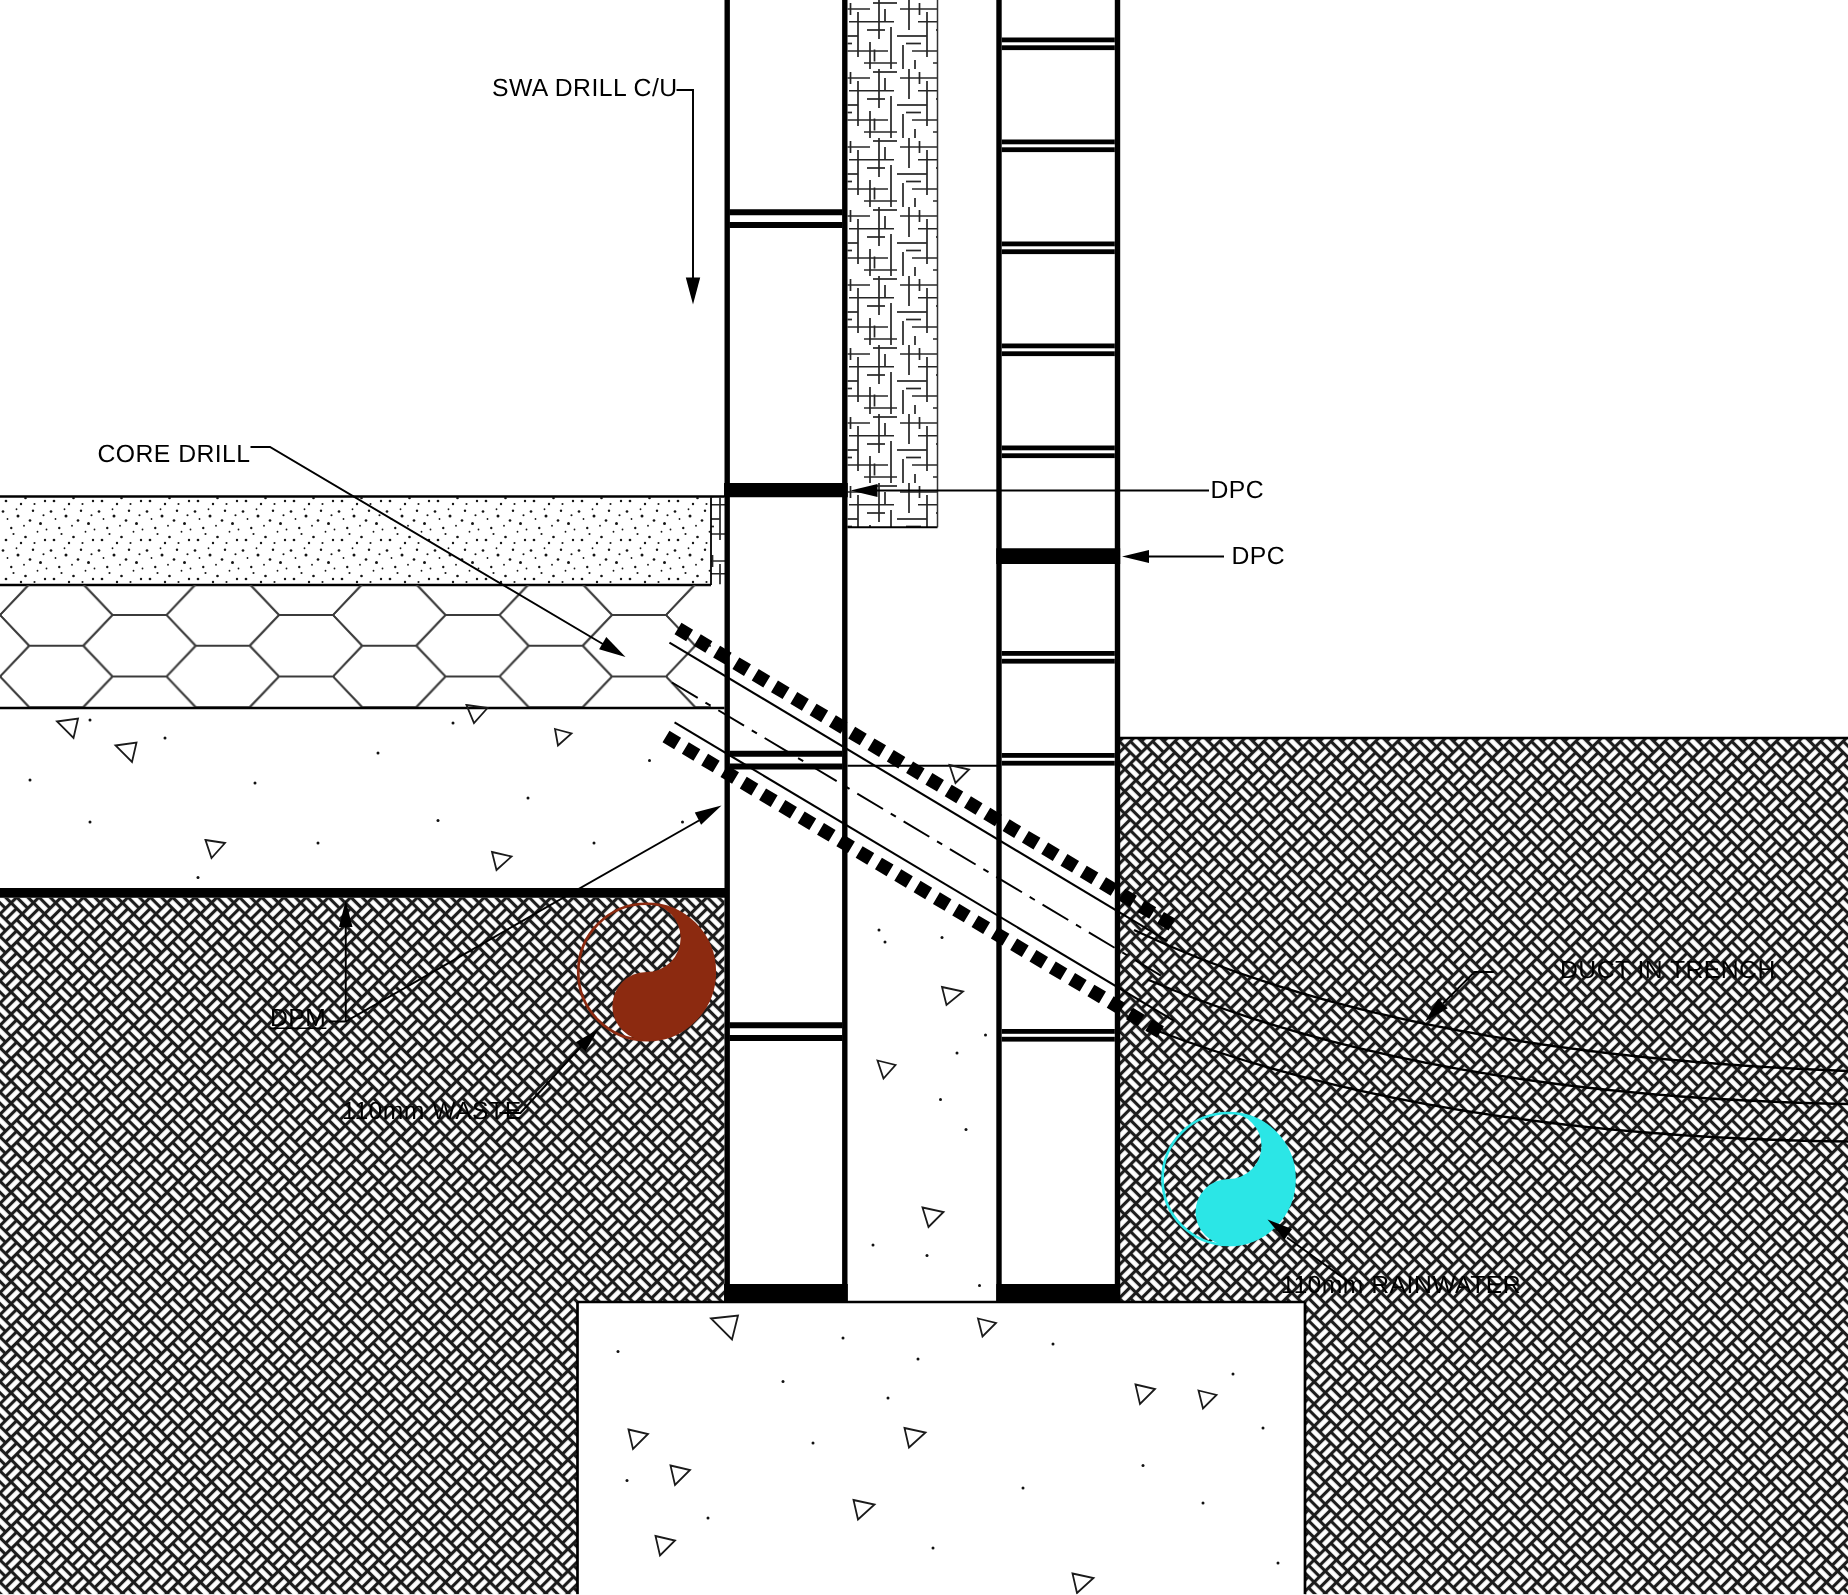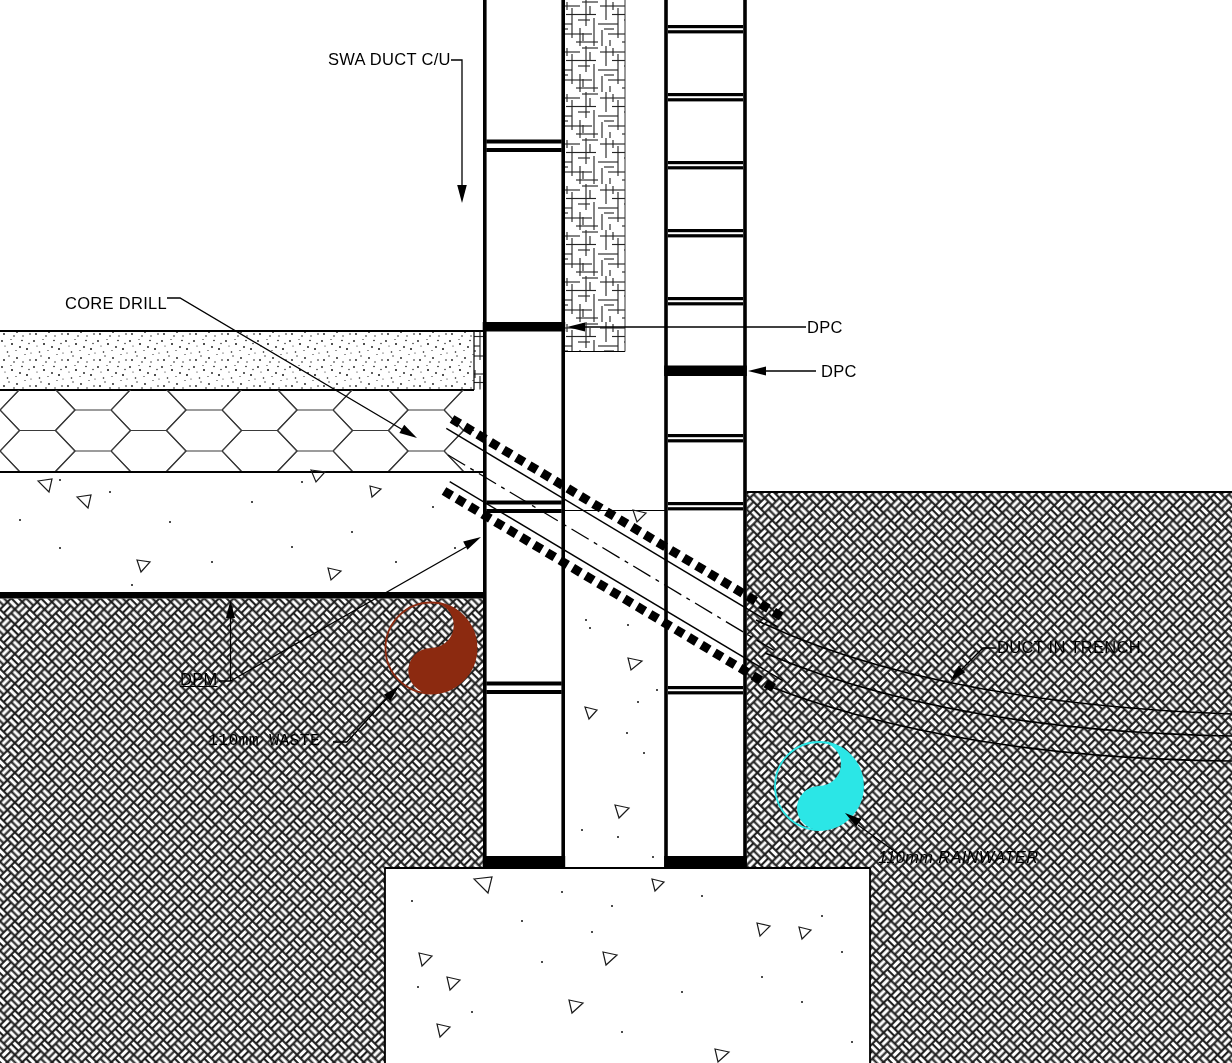--- a/index.html
+++ b/index.html
@@ -286,22 +286,22 @@
     <polygon points="567,327 585,322.6 585,331.4"></polygon>
     <polygon points="748,371 766,366.6 766,375.4"></polygon>
     <polygon points="230.5,600 226,618 235,618"></polygon>
     <polygon points="481,537 467.4,549.8 463.2,541.6"></polygon>
     <polygon points="399,686 390.2,701.2 383.8,694.8"></polygon>
     <polygon points="845,813 861.4,819.3 856.2,826.5"></polygon>
     <polygon points="950,681 965.2,672.2 958.8,665.8"></polygon>
   </g>
 </svg>
 
-<div class="lbl" style="left:328px;top:51px;">SWA DUCT C/U</div>
+<div class="lbl" style="left:328px;top:51px;">SWA DRILL C/U</div>
 <div class="lbl" style="left:65px;top:295px;">CORE DRILL</div>
 <div class="lbl" style="left:807px;top:319px;">DPC</div>
 <div class="lbl" style="left:821px;top:363px;">DPC</div>
 <div class="lbl" style="left:180px;top:671px;text-decoration:underline;">DPM</div>
-<div class="lbl" style="left:208px;top:733px;font-family:Liberation Mono, monospace;">110mm WASTE</div>
-<div class="lbl" style="left:997px;top:639px;">DUCT IN TRENCH</div>
-<div class="lbl" style="left:878px;top:849px;font-style:italic;">110mm RAINWATER</div>
+<div class="lbl" style="left:228px;top:733px;">110mm WASTE</div>
+<div class="lbl" style="left:997px;top:639px;padding-left:43px;">DUCT IN TRENCH</div>
+<div class="lbl" style="left:854px;top:849px;">110mm RAINWATER</div>
 
 </div>
 
 </body></html>

